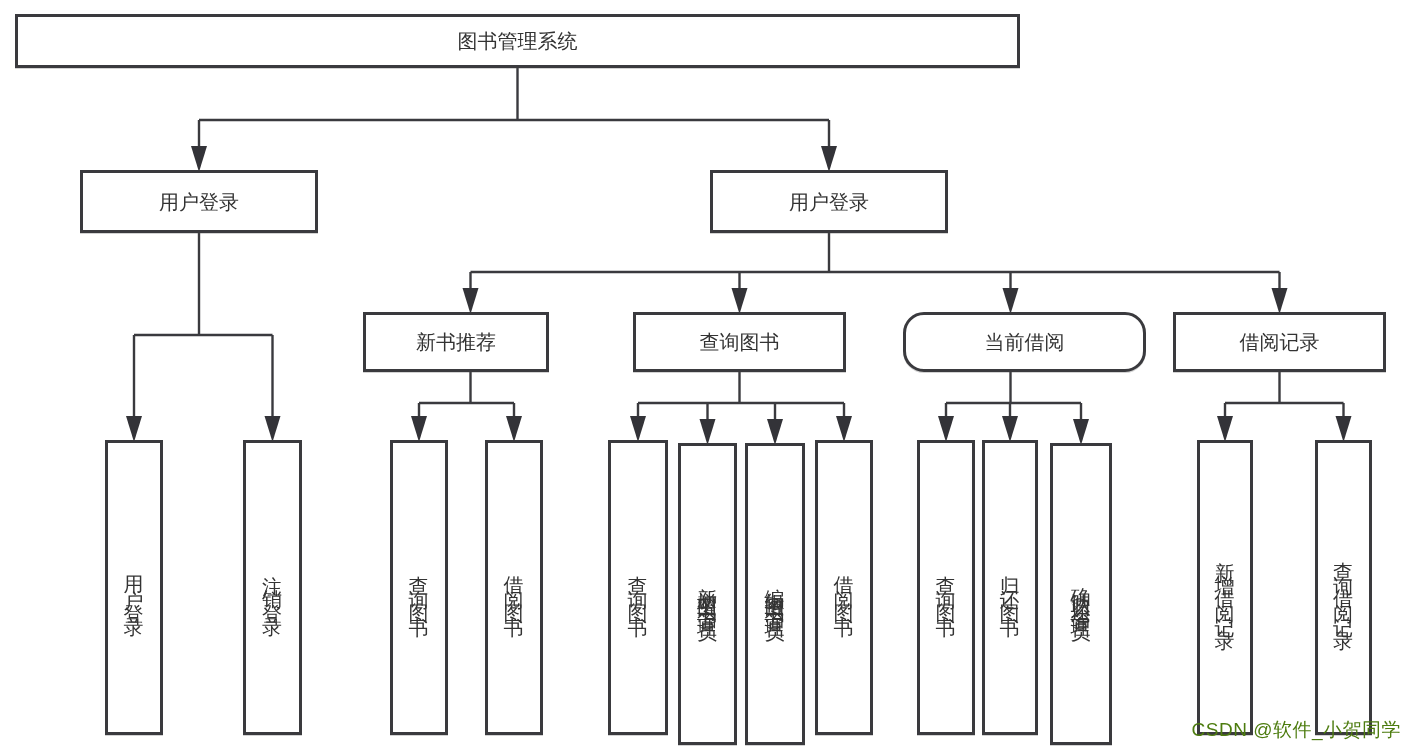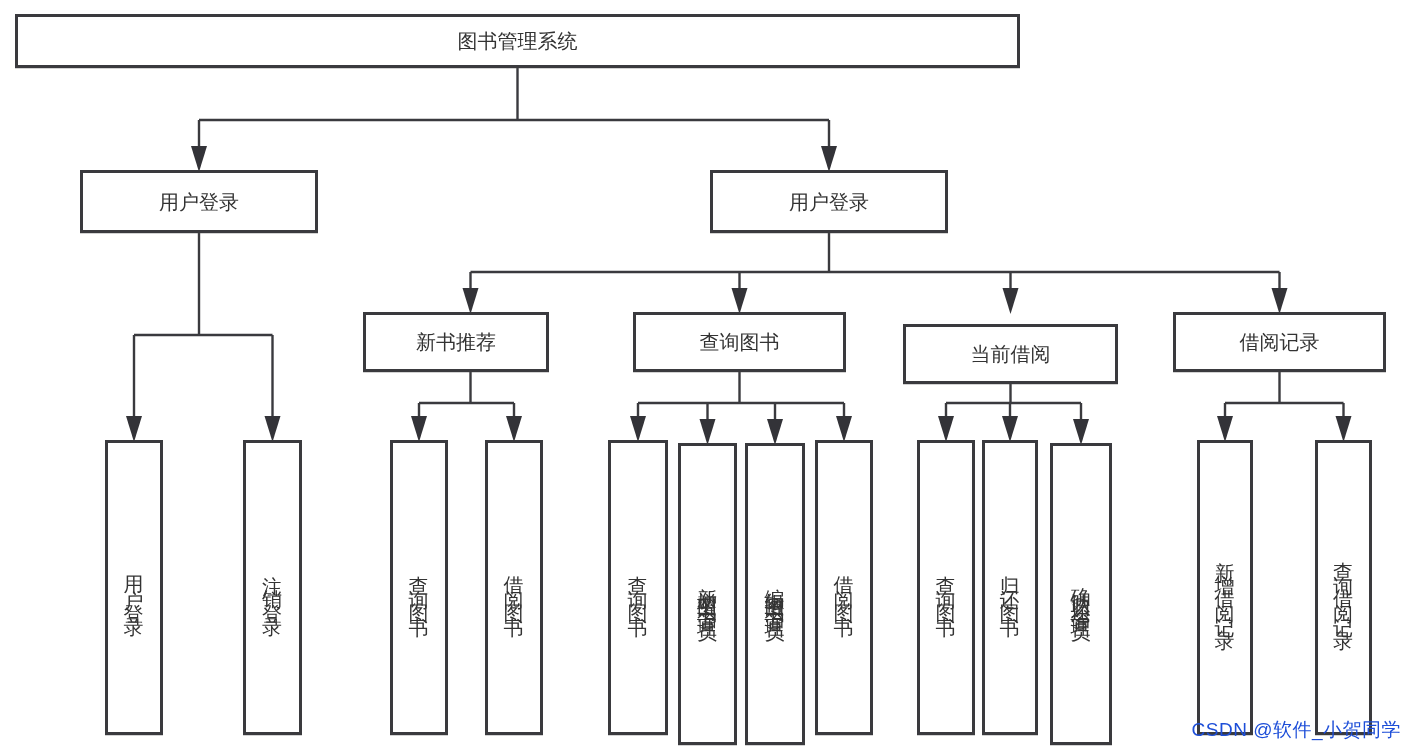--- a/index.html
+++ b/index.html
@@ -49,21 +49,21 @@
   }
   .node.vert.long span {
     letter-spacing: 5px;
     font-size: 20px;
   }
   .watermark {
     position: absolute;
     right: 4px;
     bottom: 4px;
     z-index: 5;
-    color: #1d4ed8;
+    color: #4d7c0f;
     font-size: 19px;
     letter-spacing: 0.5px;
     pointer-events: none;
   }
 </style>
 </head>
 <body>
 
 <div class="canvas">
   <svg id="connectors" xmlns="http://www.w3.org/2000/svg">
@@ -129,21 +129,21 @@
       </div>
       <div class="node" style="left: 710px; top: 170px; width: 238px; height: 63px;">
         <span>用户登录</span>
       </div>
       <div class="node" style="left: 363px; top: 312px; width: 186px; height: 60px;">
         <span>新书推荐</span>
       </div>
       <div class="node" style="left: 633px; top: 312px; width: 213px; height: 60px;">
         <span>查询图书</span>
       </div>
-      <div class="node" style="left: 903px; top: 324px; width: 215px; height: 60px;">
+      <div class="node" style="left: 903px; top: 312px; width: 243px; height: 60px; border-radius: 21px;">
         <span>当前借阅</span>
       </div>
       <div class="node" style="left: 1173px; top: 312px; width: 213px; height: 60px; text-align: right;">
         <span>借阅记录</span>
       </div>
       <div class="node vert" style="left: 105px; top: 440px; width: 58px; height: 295px;">
         <span>用户登录</span>
       </div>
       <div class="node vert" style="left: 243px; top: 440px; width: 59px; height: 295px;">
         <span>注销登录</span>

